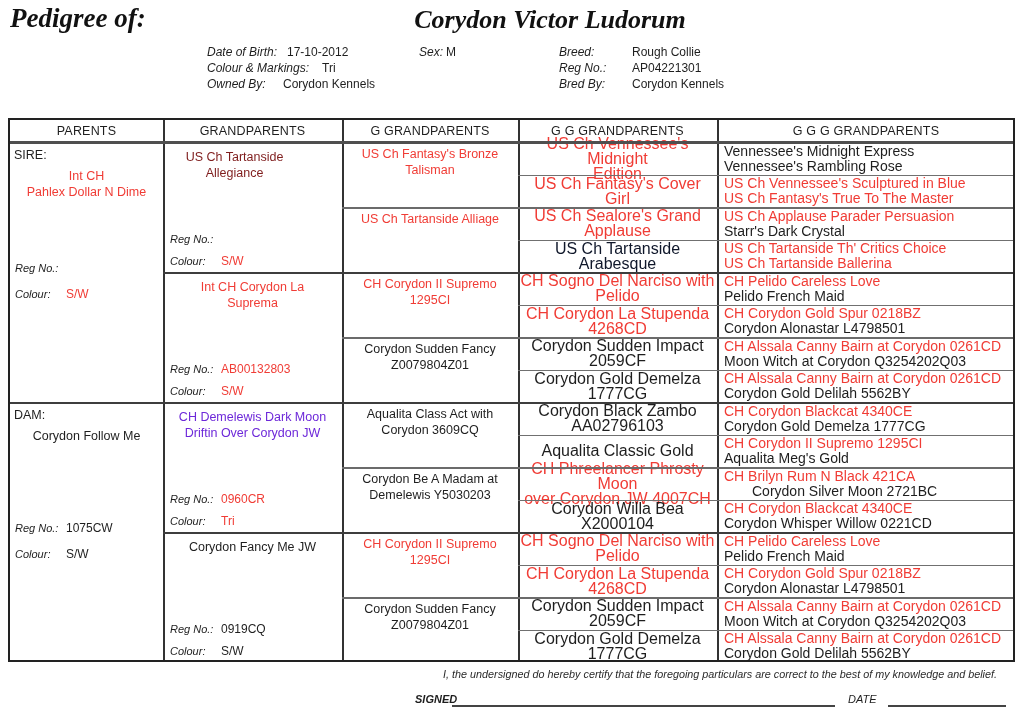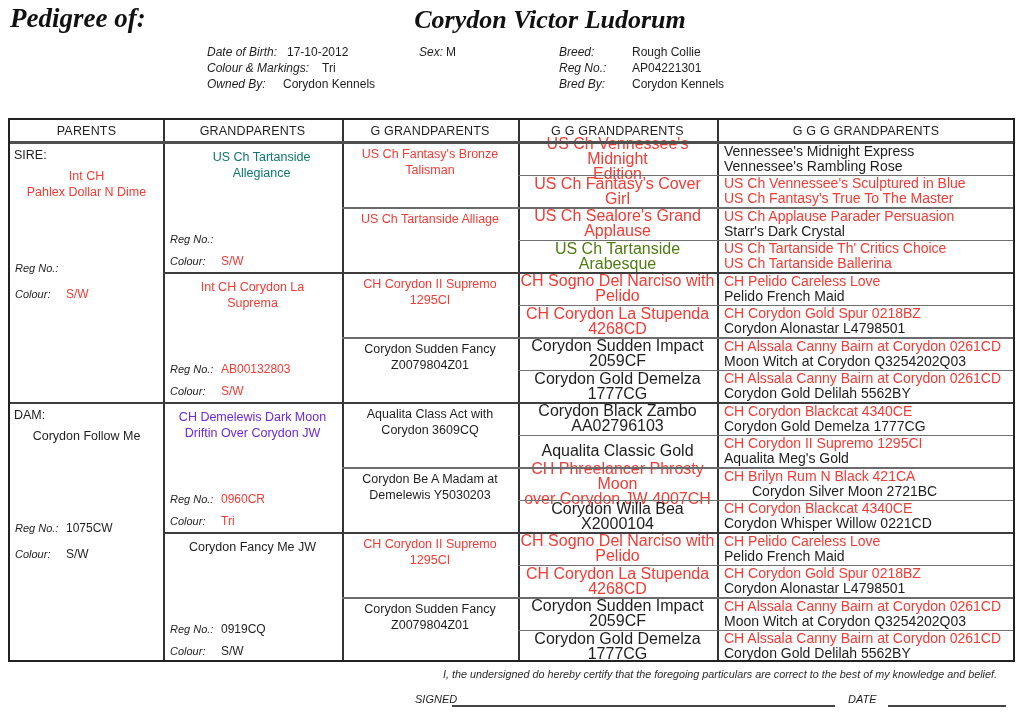--- a/index.html
+++ b/index.html
@@ -32,21 +32,21 @@
   .nm{text-align:center;white-space:pre-line;font-size:12.5px;line-height:16px;}
   .nm4{white-space:pre-line;font-size:16px;line-height:15px;text-align:center;}
   .cellflex{display:flex;align-items:center;justify-content:center;}
   .ln5{font-size:14px;line-height:15px;height:15px;white-space:nowrap;}
   .kv{font-size:12px;white-space:nowrap;}
   .kv .lbl{font-style:italic;font-size:11px;display:inline-block;width:51px;color:#1e1e1e;}
   .role{font-size:12.5px;}
   .vline{background:#333;width:2px;}
   
   .cert{left:340px;top:668px;width:657px;text-align:right;font-style:italic;font-size:10.8px;color:#2a2a2a;white-space:nowrap;}
-  .signed-l{left:415px;top:693px;font-style:italic;font-size:11px;}
+  .signed-l{left:415px;top:693px;font-style:italic;font-size:11px;font-weight:bold;}
   .date-l{left:848px;top:693px;font-style:italic;font-size:11px;}
   .sigline{left:452px;top:705px;width:383px;border-bottom:2px solid #444;height:0;}
   .dateline{left:888px;top:705px;width:118px;border-bottom:2px solid #444;height:0;}
 </style>
 </head>
 <body>
 
 <div class="abs t-prefix">Pedigree of:</div>
 <div class="abs t-name">Corydon Victor Ludorum</div>
 
@@ -73,21 +73,21 @@
     <div class="th-cell" style="left: 707px; top: 0px; width: 298px; height: 22px;">G G G GRANDPARENTS</div>
     <div class="role" style="left: 4px; top: 28px; width: 90px; height: 16px;">SIRE:</div>
     <div class="nm" style="left: 0px; top: 48px; width: 153px; color: rgb(240, 60, 53);">Int CH
 Pahlex Dollar N Dime</div>
     <div class="kv" style="left: 5px; top: 141px; width: 170px; height: 16px;"><span class="lbl">Reg No.:</span><span style="color: rgb(240, 60, 53);"></span></div>
     <div class="kv" style="left: 5px; top: 167px; width: 170px; height: 16px;"><span class="lbl">Colour:</span><span style="color: rgb(240, 60, 53);">S/W</span></div>
     <div class="role" style="left: 4px; top: 288px; width: 90px; height: 16px;">DAM:</div>
     <div class="nm" style="left: 0px; top: 308px; width: 153px; color: rgb(30, 30, 30);">Corydon Follow Me</div>
     <div class="kv" style="left: 5px; top: 401px; width: 170px; height: 16px;"><span class="lbl">Reg No.:</span><span style="color: rgb(30, 30, 30);">1075CW</span></div>
     <div class="kv" style="left: 5px; top: 427px; width: 170px; height: 16px;"><span class="lbl">Colour:</span><span style="color: rgb(30, 30, 30);">S/W</span></div>
-    <div class="nm" style="left: 164px; top: 29px; width: 175px; color: #0f766e;">US Ch Tartanside
+    <div class="nm" style="left: 137px; top: 29px; width: 175px; color: #7f1d1d;">US Ch Tartanside
 Allegiance</div>
     <div class="kv" style="left: 160px; top: 112px; width: 170px; height: 16px;"><span class="lbl">Reg No.:</span><span style="color: rgb(240, 60, 53);"></span></div>
     <div class="kv" style="left: 160px; top: 134px; width: 170px; height: 16px;"><span class="lbl">Colour:</span><span style="color: rgb(240, 60, 53);">S/W</span></div>
     <div class="nm" style="left: 155px; top: 159px; width: 175px; color: rgb(240, 60, 53);">Int CH Corydon La
 Suprema</div>
     <div class="kv" style="left: 160px; top: 242px; width: 170px; height: 16px;"><span class="lbl">Reg No.:</span><span style="color: rgb(240, 60, 53);">AB00132803</span></div>
     <div class="kv" style="left: 160px; top: 264px; width: 170px; height: 16px;"><span class="lbl">Colour:</span><span style="color: rgb(240, 60, 53);">S/W</span></div>
     <div class="nm" style="left: 155px; top: 289px; width: 175px; color: #6d28d9;">CH Demelewis Dark Moon
 Driftin Over Corydon JW</div>
     <div class="kv" style="left: 160px; top: 372px; width: 170px; height: 16px;"><span class="lbl">Reg No.:</span><span style="color: rgb(240, 60, 53);">0960CR</span></div>
@@ -115,21 +115,21 @@
 Edition</span>
     </div>
     <div class="cellflex" style="left: 510px; top: 54.5px; width: 195px; height: 32.5px;">
       <span class="nm4" style="color: rgb(240, 60, 53);">US Ch Fantasy's Cover Girl</span>
     </div>
     <div class="cellflex" style="left: 510px; top: 87px; width: 195px; height: 32.5px;">
       <span class="nm4" style="color: rgb(240, 60, 53);">US Ch Sealore's Grand
 Applause</span>
     </div>
     <div class="cellflex" style="left: 510px; top: 119.5px; width: 195px; height: 32.5px;">
-      <span class="nm4" style="color: #4d7c0f;">US Ch Tartanside Arabesque</span>
+      <span class="nm4" style="color: #0f172a;">US Ch Tartanside Arabesque</span>
     </div>
     <div class="cellflex" style="left: 510px; top: 152px; width: 195px; height: 32.5px;">
       <span class="nm4" style="color: rgb(240, 60, 53);">CH Sogno Del Narciso with
 Pelido</span>
     </div>
     <div class="cellflex" style="left: 510px; top: 184.5px; width: 195px; height: 32.5px;">
       <span class="nm4" style="color: rgb(240, 60, 53);">CH Corydon La Stupenda
 4268CD</span>
     </div>
     <div class="cellflex" style="left: 510px; top: 217px; width: 195px; height: 32.5px;">

